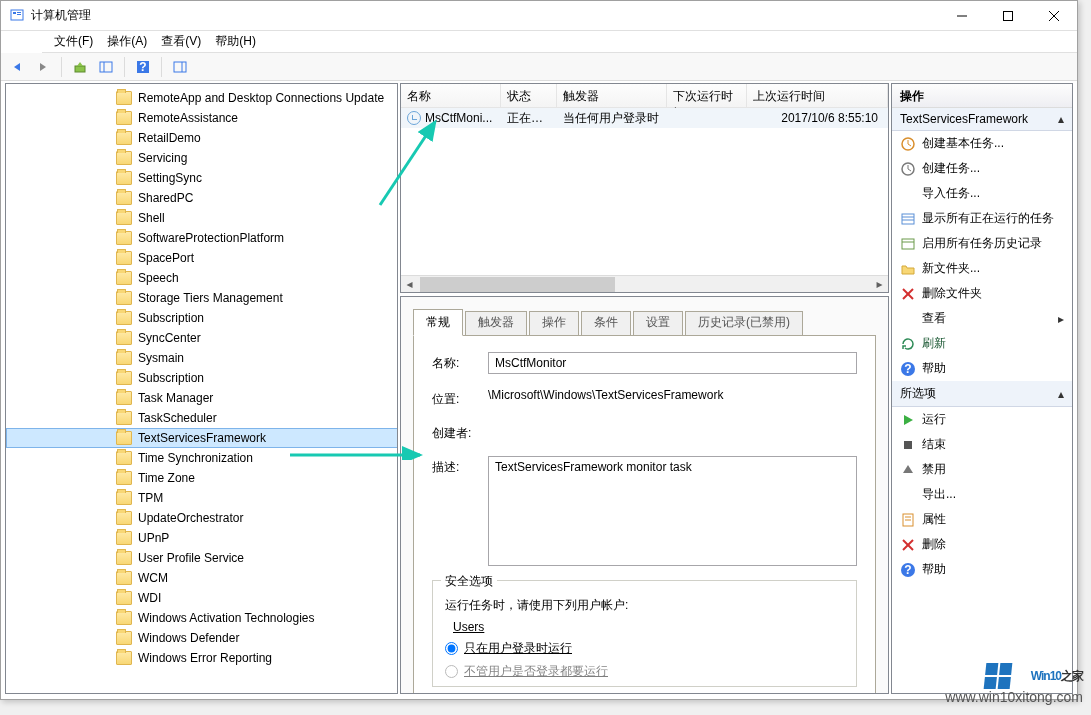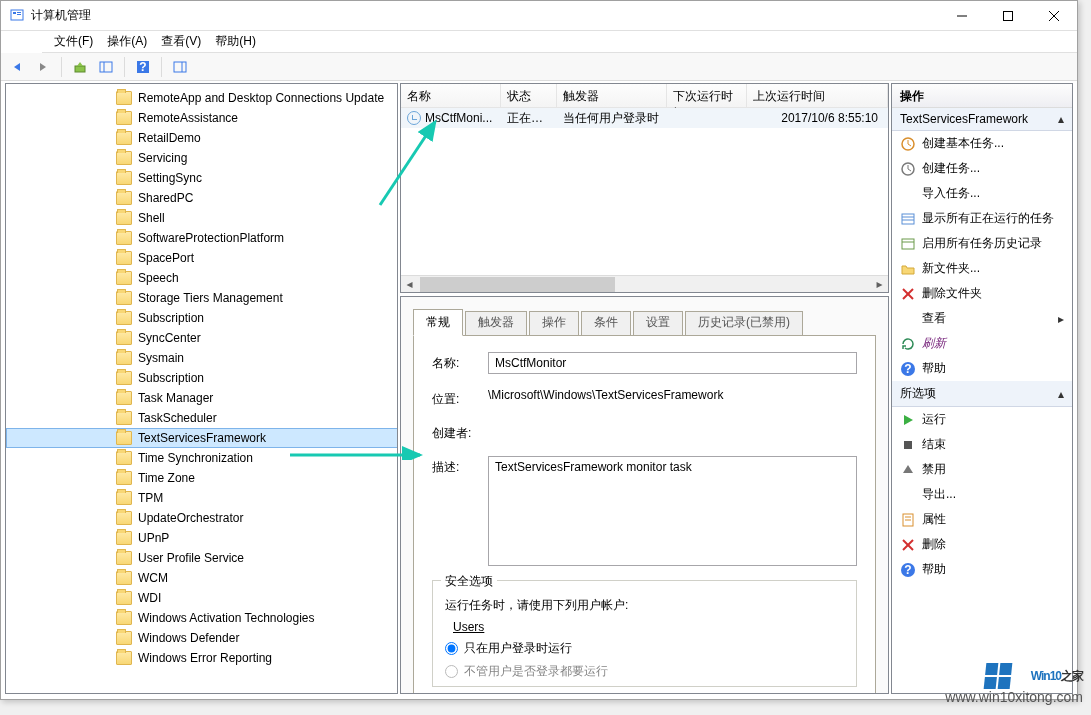--- a/index.html
+++ b/index.html
@@ -39,21 +39,21 @@
 .tab { padding: 4px 12px; background: #fff; border: 1px solid #aca899; border-bottom: 1px solid #fff; position: relative; z-index: 1; }
 .tab.inactive { background: #f0f0f0; border-bottom: 1px solid #aca899; color: #555; z-index:0; margin-top:2px; padding-top:2px;}
 .tab-body { border: 1px solid #aca899; background: #fff; padding: 16px 18px; }
 .form-row { display: flex; align-items: flex-start; margin-bottom: 14px; }
 .form-row label { width: 56px; flex-shrink: 0; padding-top: 3px; }
 .form-row .input { flex: 1; border: 1px solid #a7a6aa; padding: 3px 6px; background: #fff; min-height: 20px; }
 .form-row .readonly { border: none; background: transparent; }
 .form-row textarea.input { height: 110px; resize: none; font-family:inherit; }
 .groupbox { border: 1px solid #d0d0c8; padding: 10px 12px 0; margin-top: 8px; position: relative; }
 .groupbox .legend { position: absolute; top: -8px; left: 8px; background: #fff; padding: 0 4px; }
-.radio-row { display: flex; align-items: center; margin: 6px 0; gap: 6px; }
+.radio-row { display: flex; align-items: center; margin: 6px 0; gap: 6px; text-decoration: underline; }
 .radio-row input[type=radio] { width:13px; height:13px; }
 .right-pane { width: 182px; border: 1px solid #828790; background: #fff; display: flex; flex-direction: column; overflow:hidden;}
 .right-header { height: 24px; background: linear-gradient(#fdfdfd,#eeeef2); border-bottom: 1px solid #dcdcdc; padding: 4px 8px; font-weight: bold; }
 .right-scroll { flex:1; overflow-y:auto; }
 .action-group-title { background: #eef3fa; padding: 4px 8px; border-bottom: 1px solid #d0d7e5; display:flex; align-items:center; justify-content:space-between;}
 .action-group-title .tri { color: #333; }
 .action-item { display: flex; align-items: center; padding: 4px 8px; gap: 6px; cursor: default; color:#0b3e8d;}
 .action-item .aicon { width: 16px; height: 16px; display:flex;align-items:center;justify-content:center; flex-shrink:0; color:#444;}
 .action-item .aicon svg { width:16px; height:16px; }
 .action-item.has-sub::after { content:'▸'; margin-left:auto; color:#333; }
@@ -413,21 +413,21 @@
               <span class="aicon"></span>
               <span style="color: rgb(0, 0, 0);">查看</span>
             </div>
             <div class="action-item">
               <span class="aicon">
                 <svg viewBox="0 0 16 16">
                   <path d="M3 8a5 5 0 1 1 2 4" fill="none" stroke="#2e8b57" stroke-width="1.5"></path>
                   <path d="M3 13v-3h3" fill="none" stroke="#2e8b57" stroke-width="1.5"></path>
                 </svg>
               </span>
-              <span style="color: #701a75; font-style: italic;">刷新</span>
+              <span style="color: #14532d;">刷新</span>
             </div>
             <div class="action-item">
               <span class="aicon">
                 <svg viewBox="0 0 16 16">
                   <circle cx="8" cy="8" r="7" fill="#3b78e7"></circle>
                   <text x="8" y="12" text-anchor="middle" fill="#fff" font-size="10" font-weight="bold">?</text>
                 </svg>
               </span>
               <span style="color: rgb(0, 0, 0);">帮助</span>
             </div>

